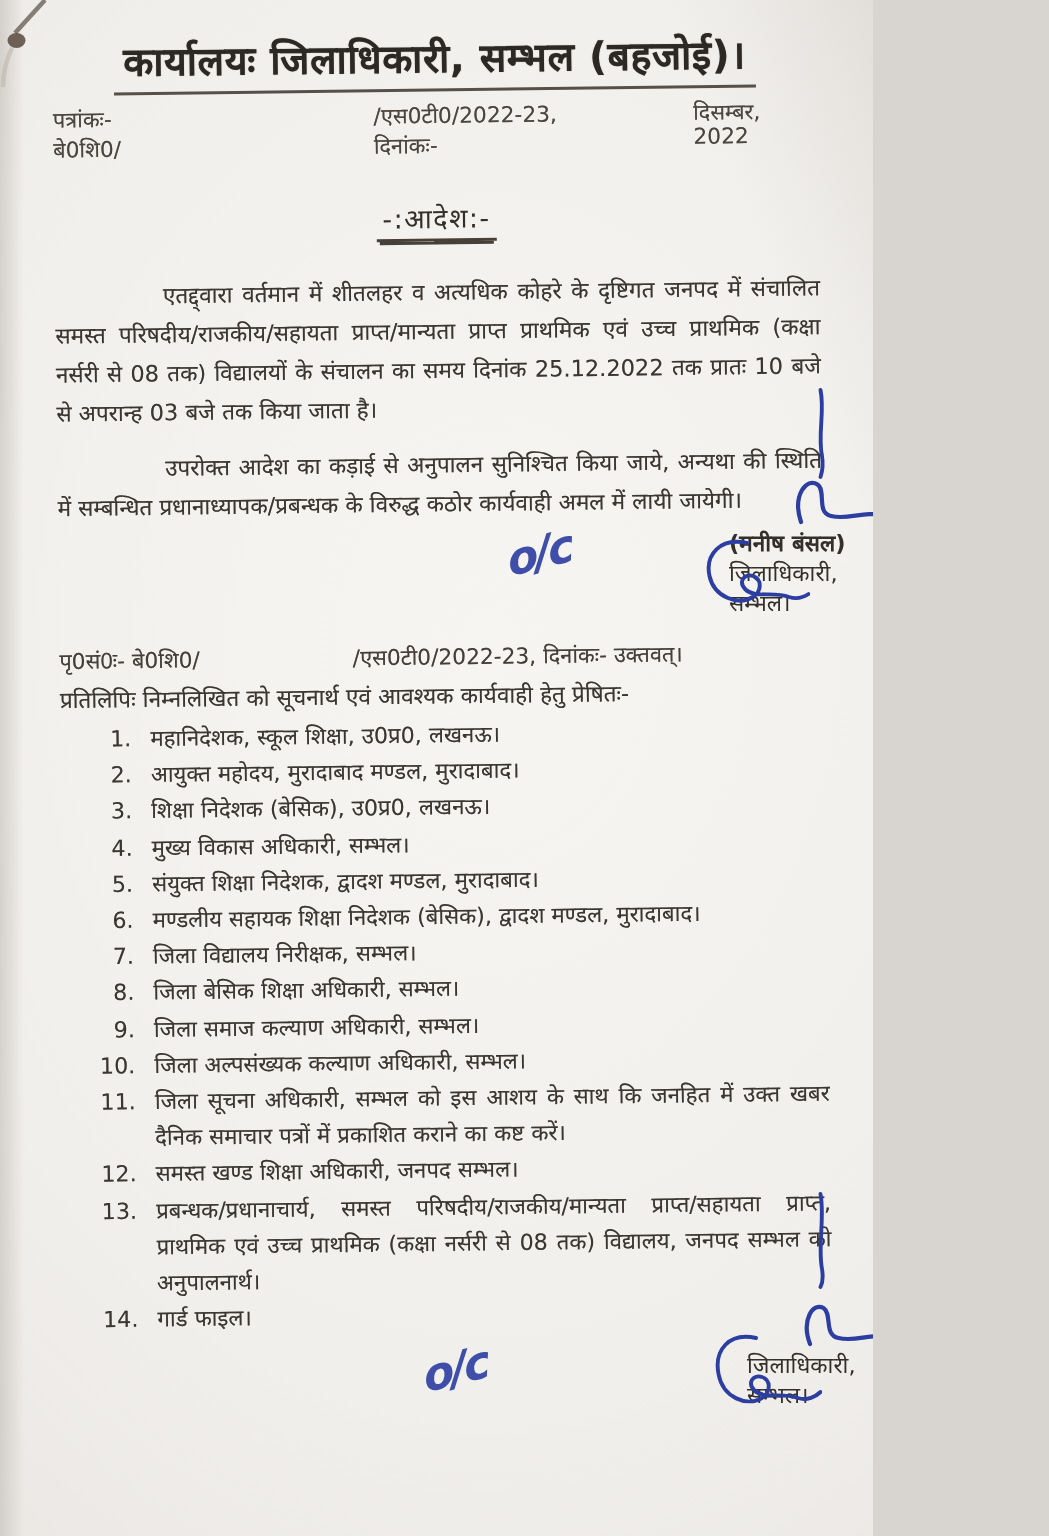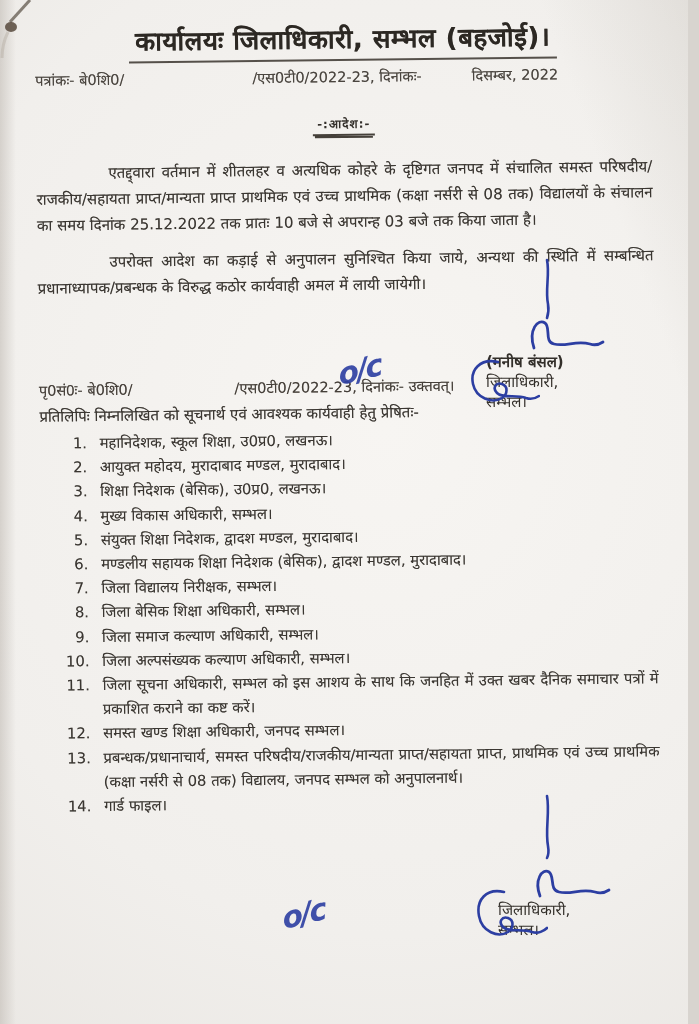--- a/index.html
+++ b/index.html
@@ -4,21 +4,21 @@
 <style>
   * { margin:0; padding:0; box-sizing:border-box; }
   html,body { width:699px; height:1024px; }
   body {
     font-family:"DejaVu Sans", sans-serif;
     background:#d8d4cf;
     overflow:hidden;
     position:relative;
   }
   .scan {
-    position:absolute; inset:0; width:688px; height:1024px;
+    position:absolute; inset:0; width:582px; height:1024px;
     background:
       linear-gradient(90deg, rgba(190,184,177,.55) 0px, rgba(190,184,177,0) 16px),
       linear-gradient(250deg, rgba(200,195,188,.35) 0%, rgba(200,195,188,0) 14%),
       radial-gradient(130% 95% at 56% 42%, #f7f5f2 0%, #f1efec 52%, #e9e6e2 82%, #ded9d4 100%);
     overflow:hidden;
   }
   .corner-artifact { position:absolute; left:0; top:0; }
   .sheet {
     position:absolute; inset:0;
     padding:20px 34px 0 38px;
@@ -37,21 +37,21 @@
   }
   .ref-line {
     display:flex; align-items:baseline;
     margin-top:5px; font-size:14.5px; color:#4a453f;
     text-shadow:0 0 .4px rgba(74,69,63,.5);
   }
   .ref-mid { margin-left:128px; }
   .ref-right { margin-left:50px; }
   .order-heading-wrap { text-align:center; margin-top:27px; }
   .order-heading {
-    display:inline-block; font-size:12px; font-weight:bold; color:#332f2a;
+    display:inline-block; font-size:18px; font-weight:normal; color:#332f2a;
     border-bottom:2px solid #45403a;
     box-shadow:0 4px 0 -2px #45403a;
     padding:0 4px 2px 4px;
     letter-spacing:1px;
   }
   .body-para {
     margin-top:21px;
     font-size:15px; line-height:26px;
     text-align:justify; text-indent:72px;
     color:#3a3631;

